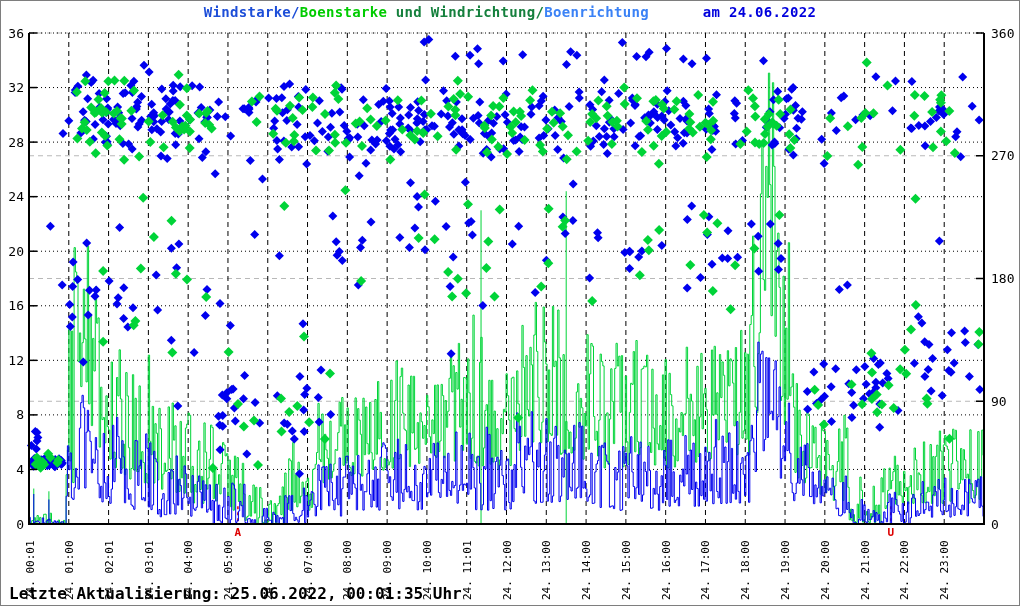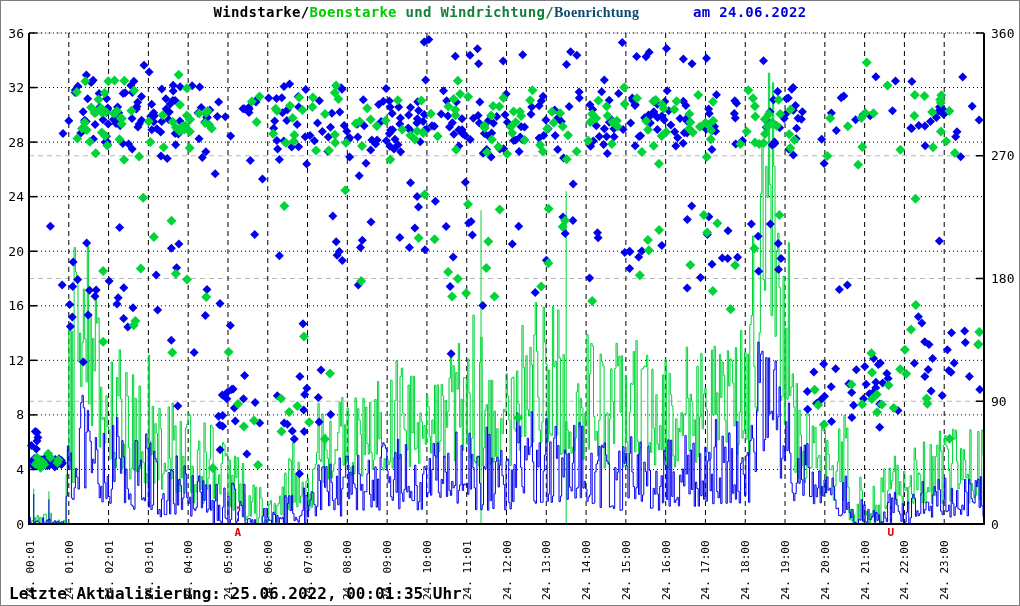--- a/index.html
+++ b/index.html
@@ -26,21 +26,21 @@
     white-space:pre;z-index:3;
   }
   .cap.left{left:8px;}
   .cap.right{right:5px;}
 </style>
 </head>
 <body>
 
 <div class="page">
 
-  <div class="title"><span style="color: #000000; margin-top: 43px;">Windstarke/</span><span style="color: rgb(0, 204, 0);">Boenstarke</span><span style="color: #15803d;"> und Windrichtung/</span><span style="color: #0c4a6e; font-family: Liberation Serif, serif;">Boenrichtung</span><span style="color: rgb(0, 0, 221); margin-left: 45px;"> am 24.06.2022</span></div>
+  <div class="title"><span style="color: #1d4ed8; margin-top: 43px;">Windstarke/</span><span style="color: rgb(0, 204, 0);">Boenstarke</span><span style="color: #15803d;"> und Windrichtung/</span><span style="color: #3b82f6;">Boenrichtung</span><span style="color: rgb(0, 0, 221); margin-left: 45px;"> am 24.06.2022</span></div>
 
   <svg id="chart" class="chart" width="1018" height="604">
       <g>
         <line x1="28" x2="983" y1="400.25" y2="400.25" stroke="#b8b8b8" stroke-width="1" stroke-dasharray="5 4"></line>
         <line x1="28" x2="983" y1="277.5" y2="277.5" stroke="#b8b8b8" stroke-width="1" stroke-dasharray="5 4"></line>
         <line x1="28" x2="983" y1="154.75" y2="154.75" stroke="#b8b8b8" stroke-width="1" stroke-dasharray="5 4"></line>
         <line x1="28" x2="983" y1="32" y2="32" stroke="#b8b8b8" stroke-width="1" stroke-dasharray="5 4"></line>
         <line x1="28" x2="983" y1="468.44444444444446" y2="468.44444444444446" stroke="#000000" stroke-width="1" stroke-dasharray="1 3"></line>
         <line x1="28" x2="983" y1="413.8888888888889" y2="413.8888888888889" stroke="#000000" stroke-width="1" stroke-dasharray="1 3"></line>
         <line x1="28" x2="983" y1="359.33333333333337" y2="359.33333333333337" stroke="#000000" stroke-width="1" stroke-dasharray="1 3"></line>

